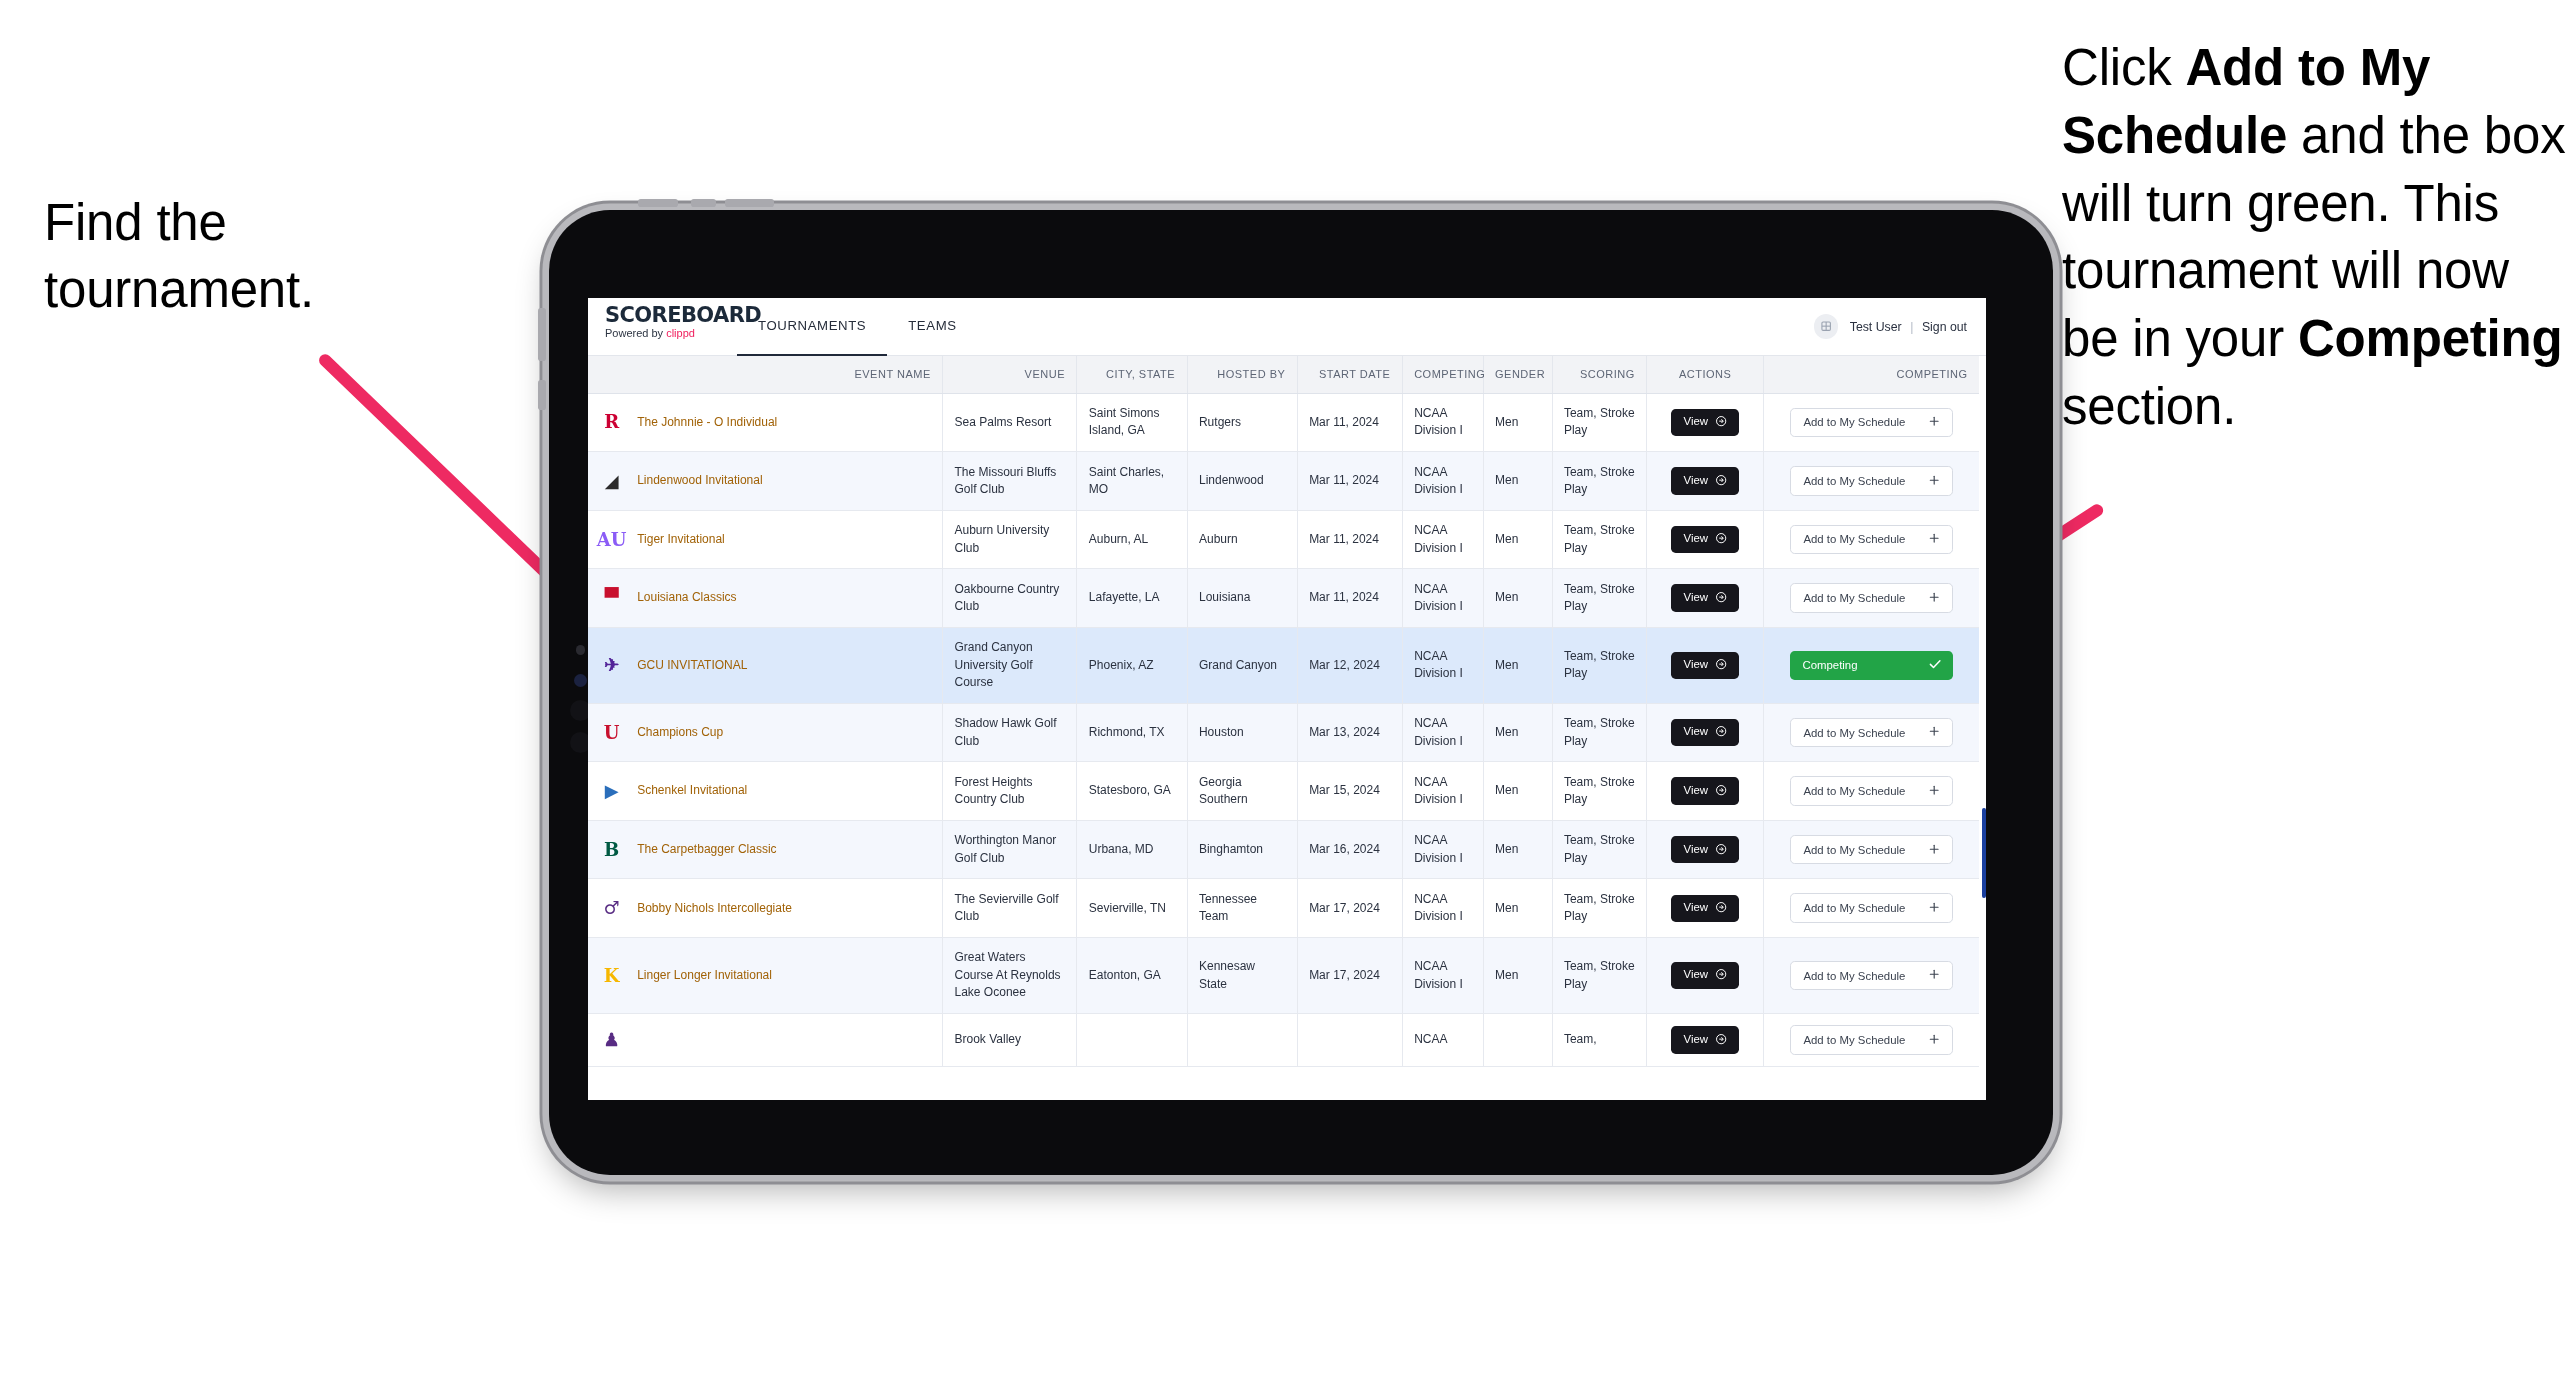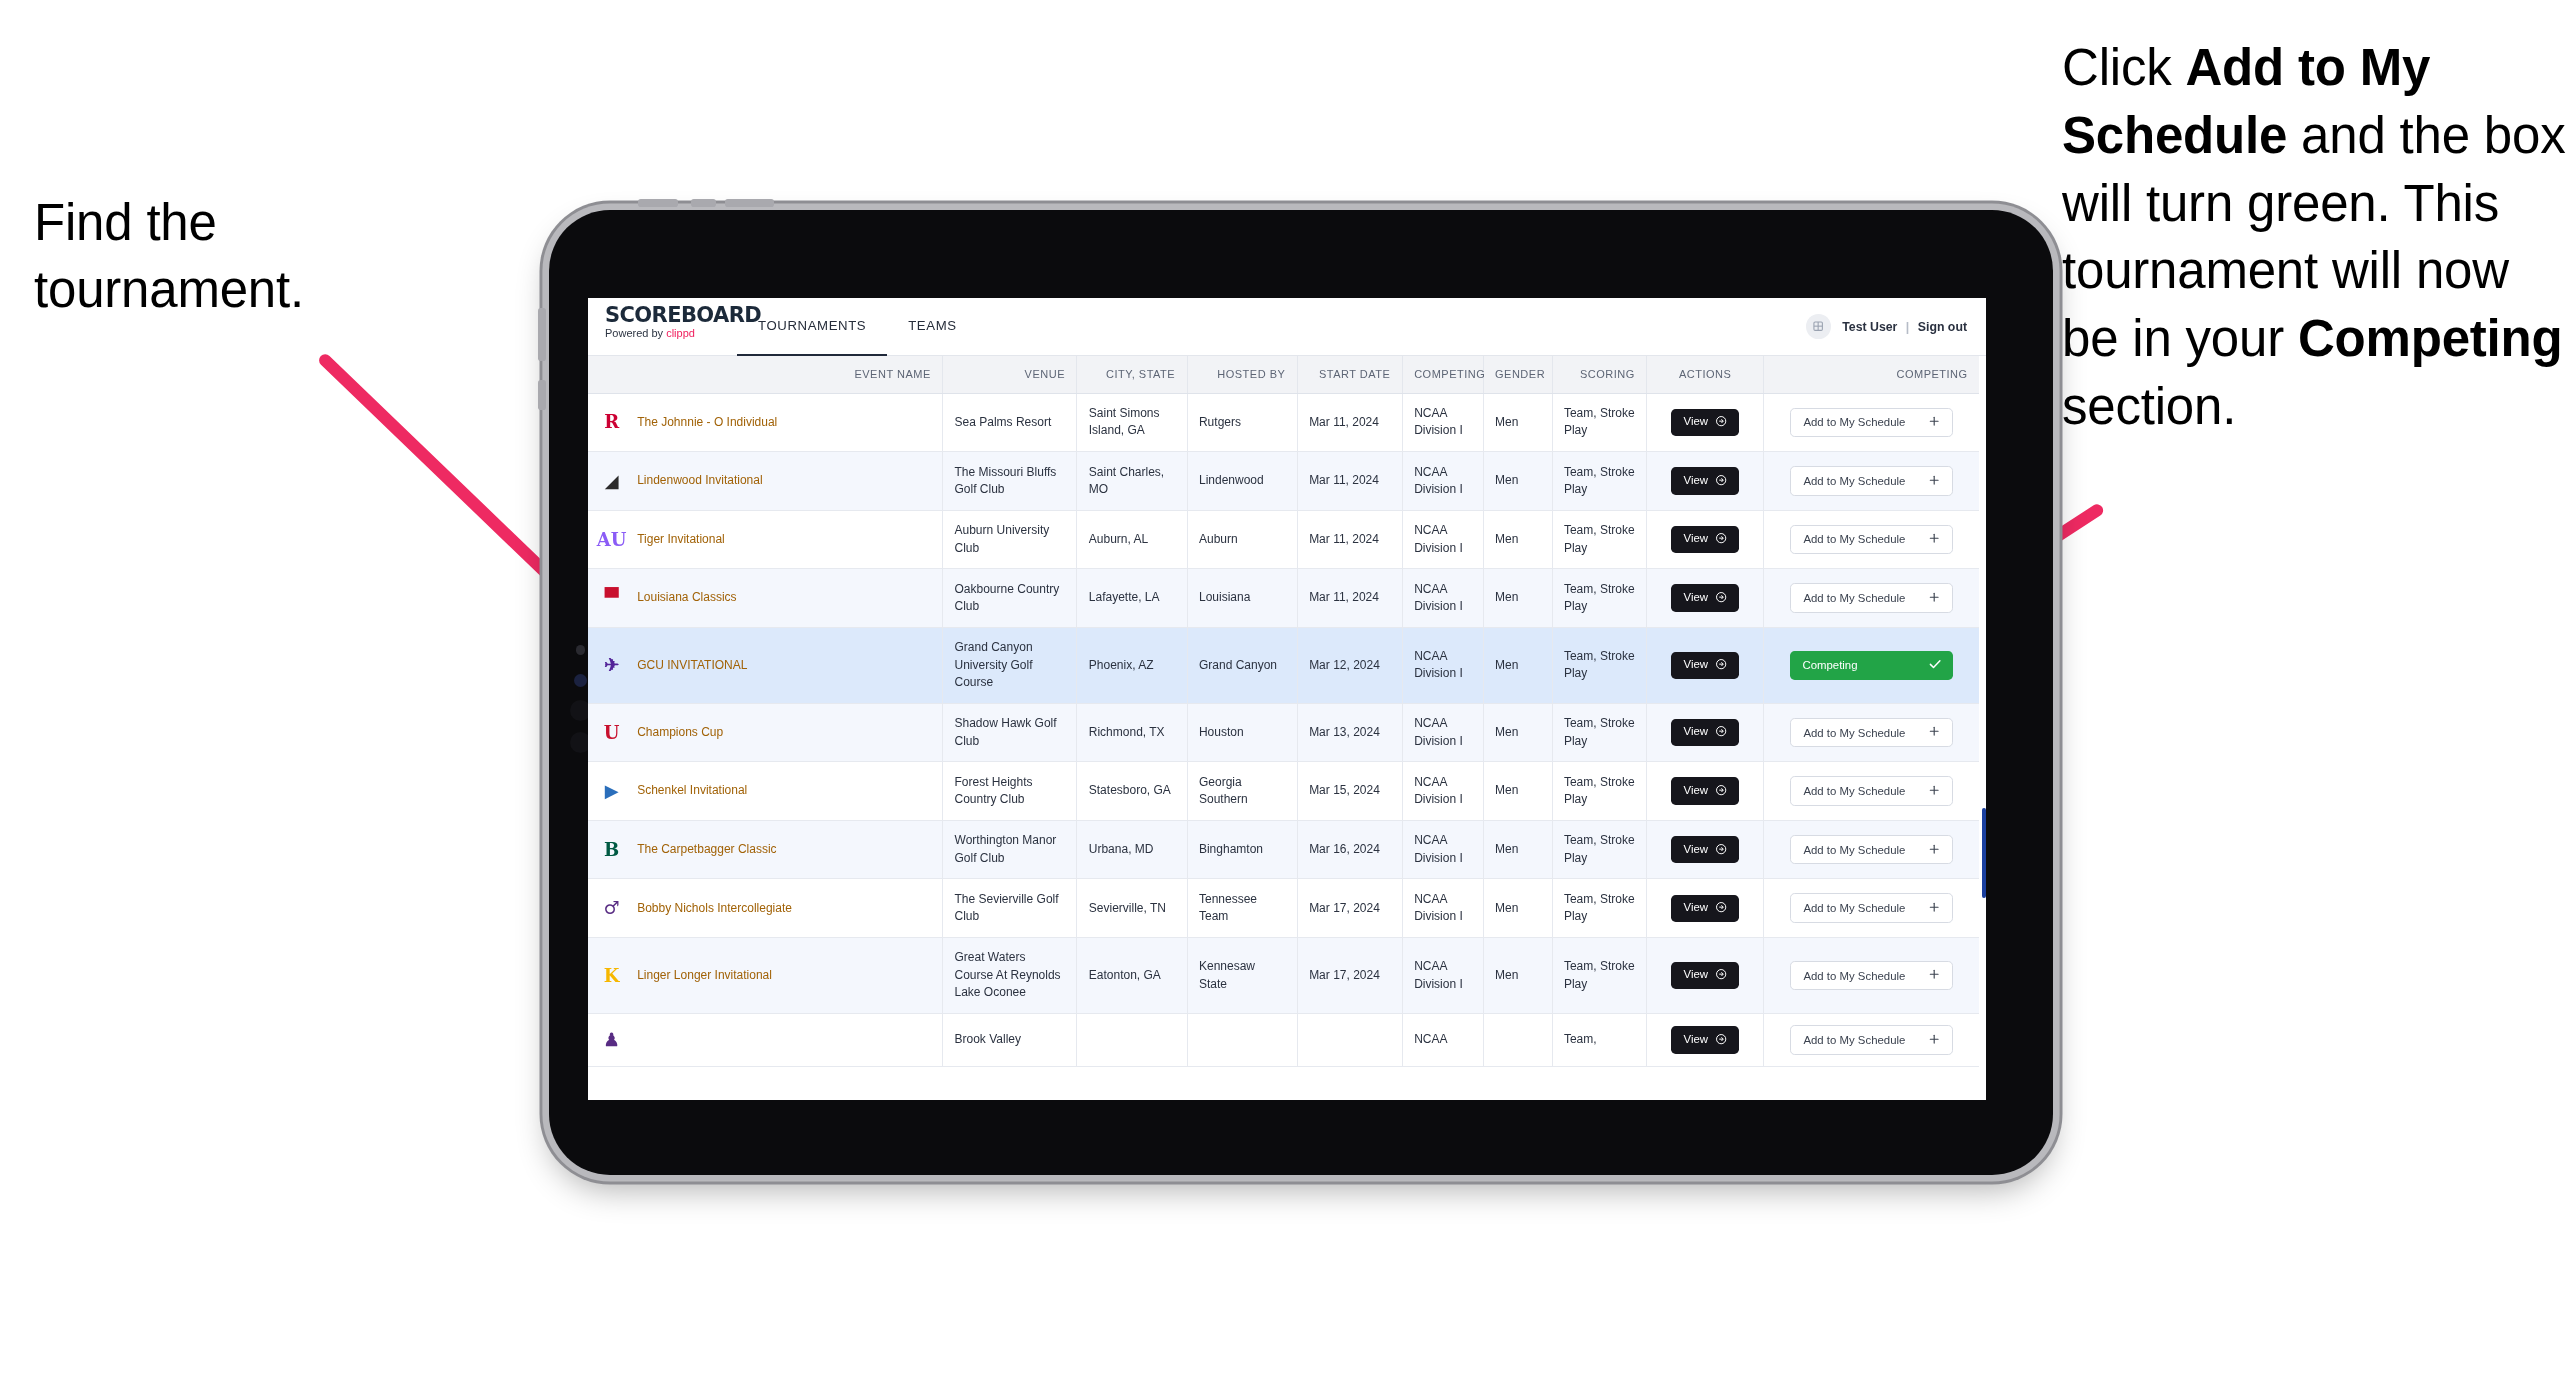--- a/index.html
+++ b/index.html
@@ -18,21 +18,21 @@
 
   
   .annot {
     position: absolute;
     color: #000000;
     font-family: "Liberation Sans", sans-serif;
     font-weight: 400;
     letter-spacing: -0.2px;
   }
   #annot-left {
-    left: 34px;
+    left: 44px;
     top: 189px;
     width: 407px;
     font-size: 51px;
     line-height: 1.32;
   }
   #annot-right {
     left: 2062px;
     top: 34px;
     width: 511px;
     font-size: 51px;
@@ -158,21 +158,20 @@
     align-items: center;
     justify-content: center;
     color: #9aa2b0;
   }
   #user-block {
     font-size: 12.3px;
     color: #2a3140;
     display: flex;
     align-items: center;
     gap: 8.5px;
-    font-weight: bold;
   }
   #user-block .sep { color: #b6bcc7; }
   #signout { cursor: pointer; }
 
   
   #table-wrap {
     position: relative;
     height: 745px;
     overflow: hidden;
   }

